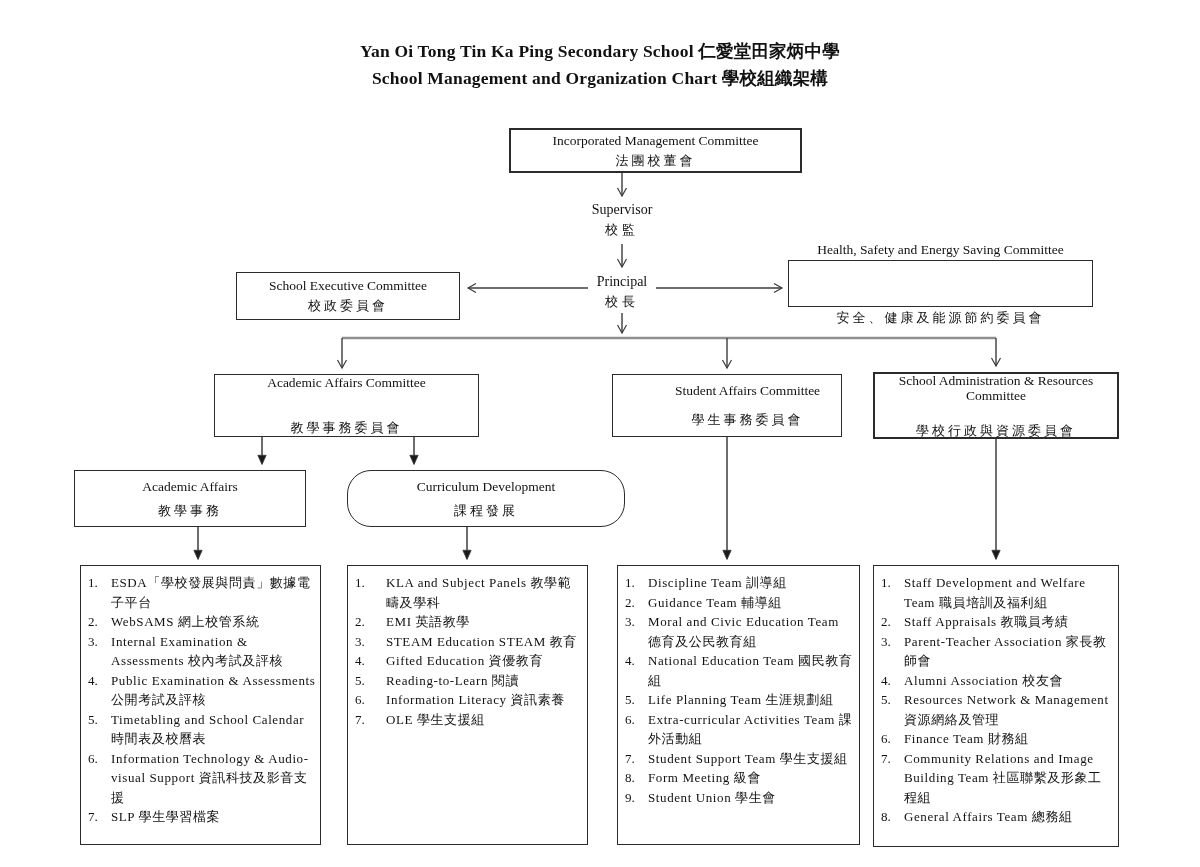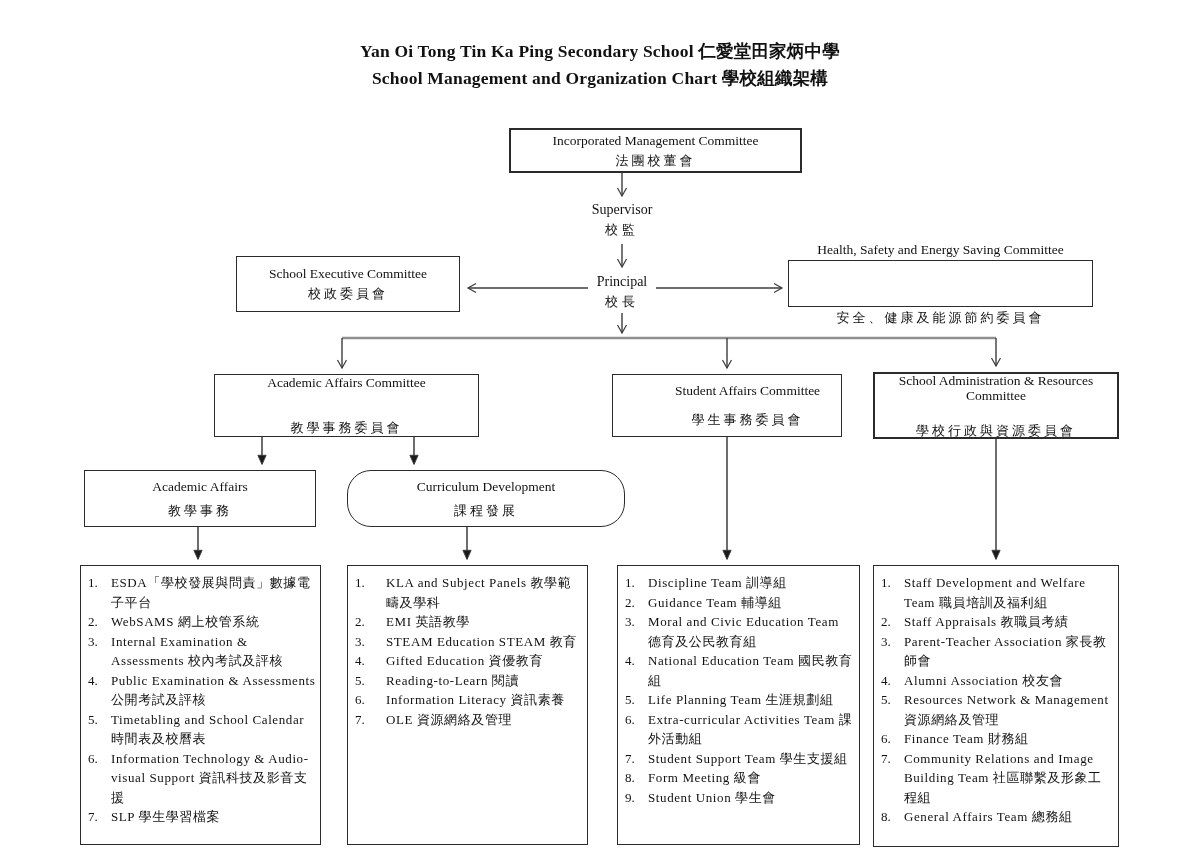--- a/index.html
+++ b/index.html
@@ -102,21 +102,21 @@
   <div class="free" style="left:552px;top:201px;width:140px;">
     <div class="en">Supervisor</div>
     <div class="zh">校監</div>
   </div>
 
   <div class="free" style="left:552px;top:273px;width:140px;">
     <div class="en">Principal</div>
     <div class="zh">校長</div>
   </div>
 
-  <div class="node" style="left:236px;top:256px;width:224px;height:56px;">
+  <div class="node" style="left:236px;top:272px;width:224px;height:48px;">
     <div class="en">School Executive Committee</div>
     <div class="zh">校政委員會</div>
   </div>
 
   <div class="node" style="left:788px;top:260px;width:305px;height:47px;gap:48px;">
     <div class="en">Health, Safety and Energy Saving Committee</div>
     <div class="zh">安全、健康及能源節約委員會</div>
   </div>
 
   <div class="node tall" style="left:214px;top:374px;width:265px;height:63px;justify-content:space-between;">
@@ -127,21 +127,21 @@
   <div class="node tall" style="left:612px;top:374px;width:230px;height:63px;padding-left:41px;">
     <div class="en">Student Affairs Committee</div>
     <div class="zh">學生事務委員會</div>
   </div>
 
   <div class="node thick three" style="left:873px;top:372px;width:246px;height:67px;">
     <div class="en">School Administration &amp; Resources Committee</div>
     <div class="zh">學校行政與資源委員會</div>
   </div>
 
-  <div class="node mid" style="left:84px;top:470px;width:232px;height:57px;">
+  <div class="node mid" style="left:74px;top:470px;width:232px;height:57px;">
     <div class="en">Academic Affairs</div>
     <div class="zh">教學事務</div>
   </div>
 
   <div class="node mid" style="left:347px;top:470px;width:278px;height:57px;border-radius:24px;">
     <div class="en">Curriculum Development</div>
     <div class="zh">課程發展</div>
   </div>
 
   <div class="listbox" style="left:80px;top:565px;width:241px;height:280px;">
@@ -198,21 +198,21 @@
         <li>
           <span class="num">5.</span>
           <span class="txt">Reading-to-Learn 閱讀</span>
         </li>
         <li>
           <span class="num">6.</span>
           <span class="txt">Information Literacy 資訊素養</span>
         </li>
         <li>
           <span class="num">7.</span>
-          <span class="txt">OLE 資源網絡及管理</span>
+          <span class="txt">OLE 學生支援組</span>
         </li>
       </ol>
   </div>
 
   <div class="listbox" style="left:617px;top:565px;width:243px;height:280px;">
     <ol>
         <li>
           <span class="num">1.</span>
           <span class="txt">Discipline Team 訓導組</span>
         </li>

